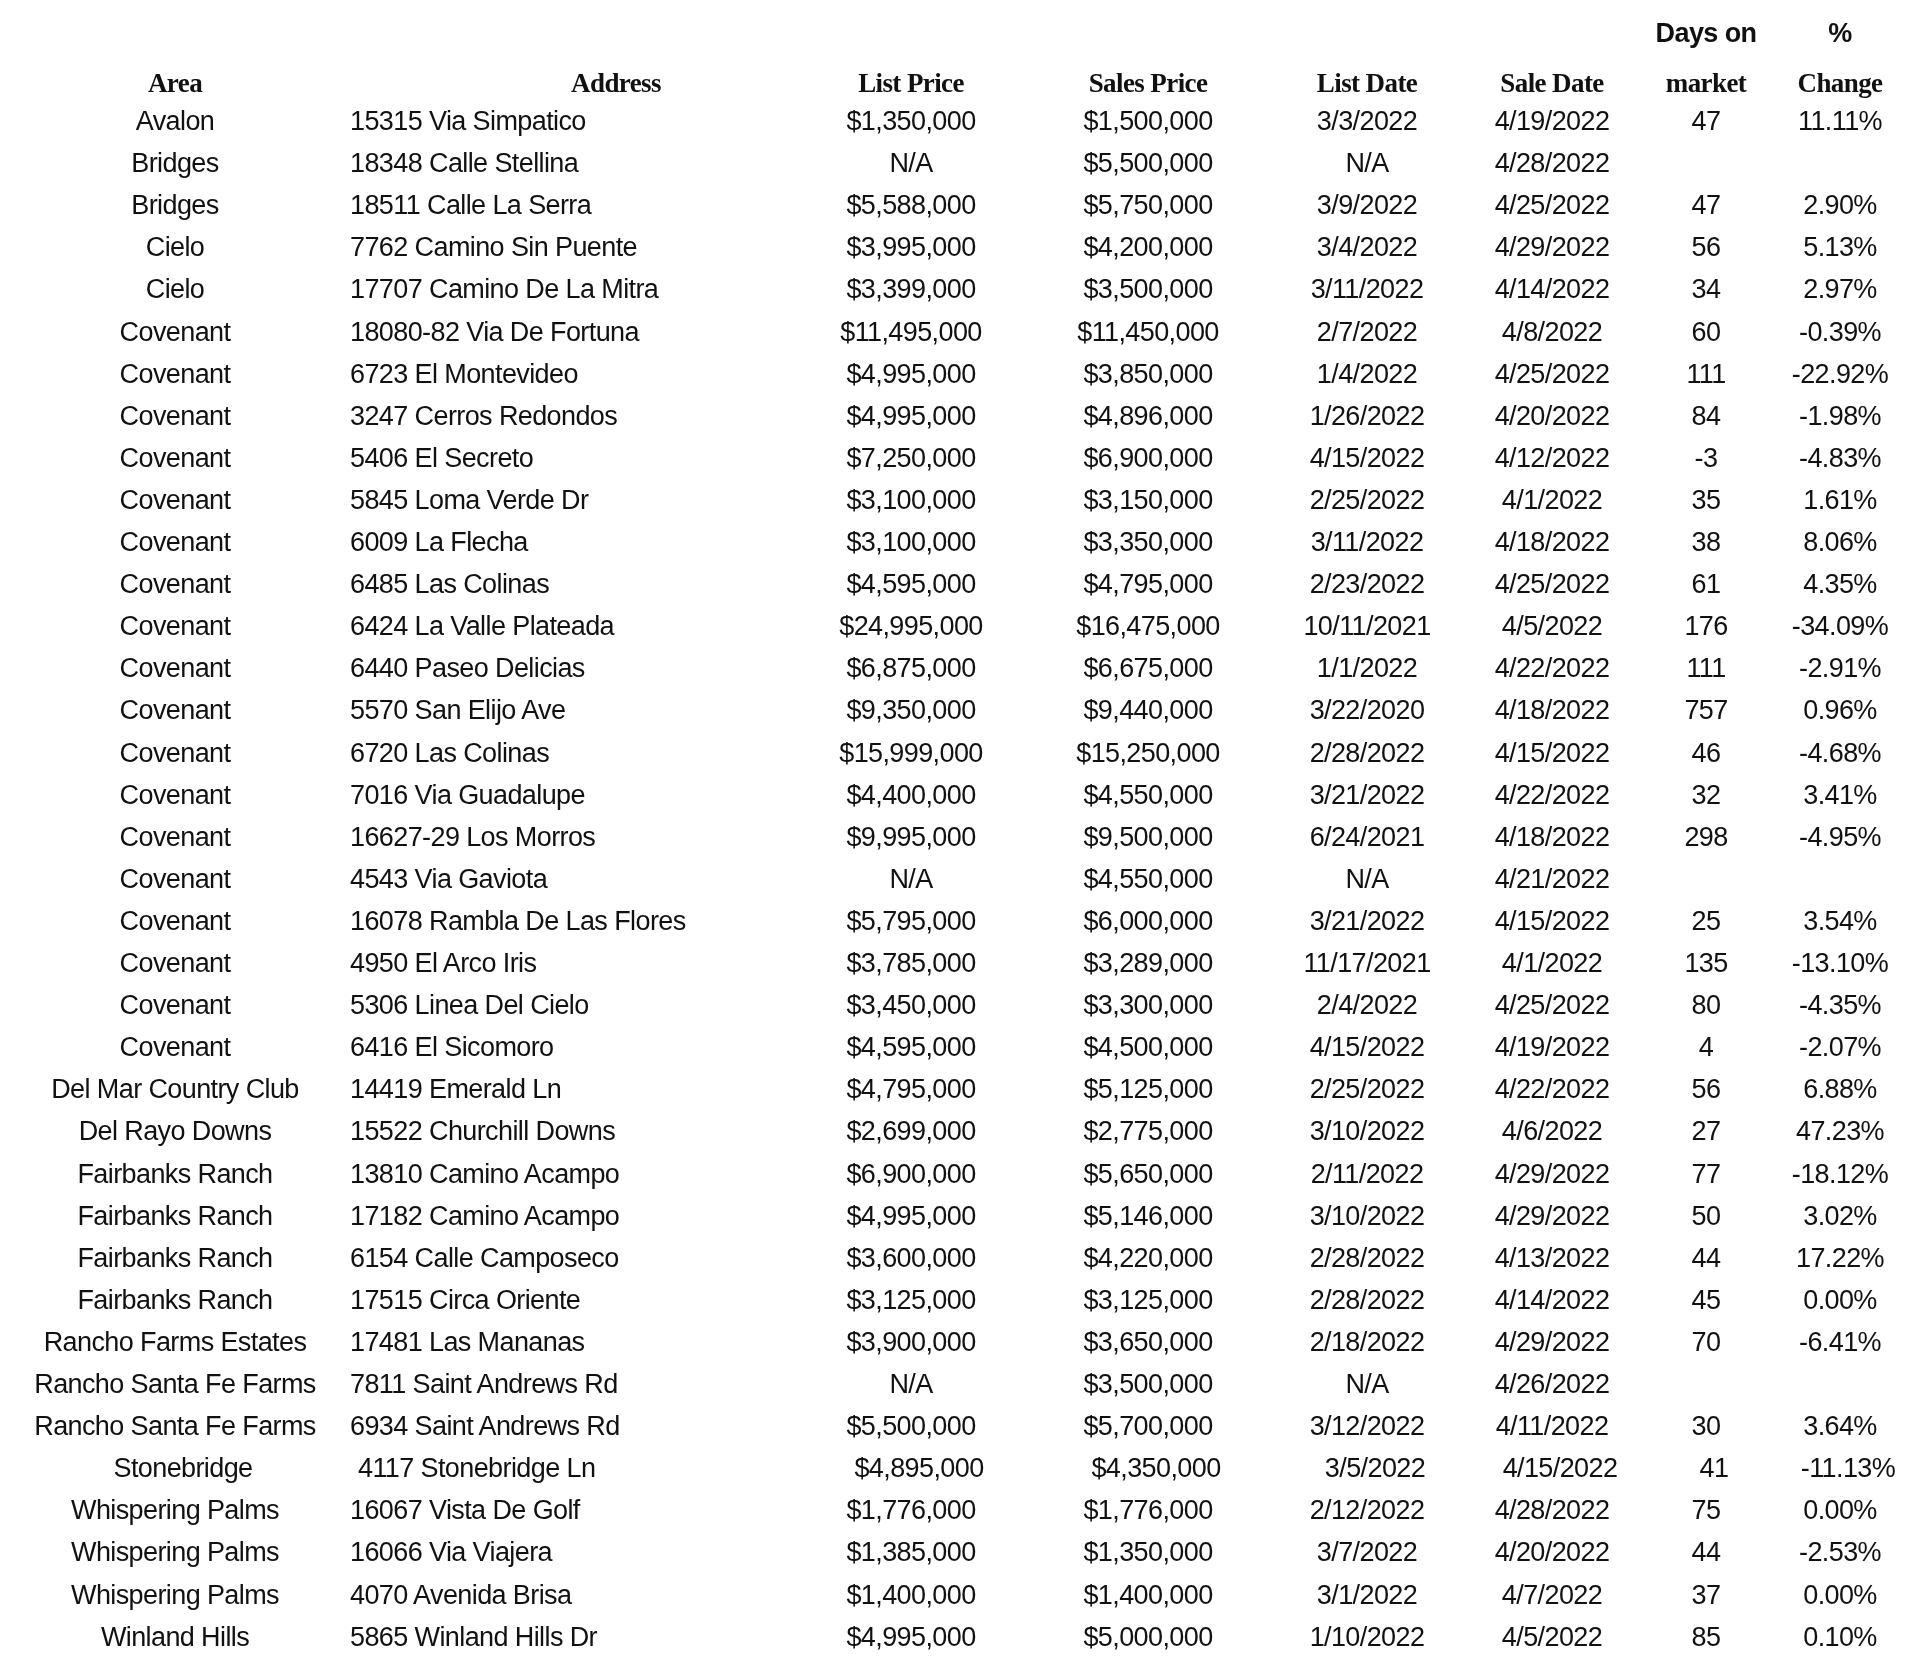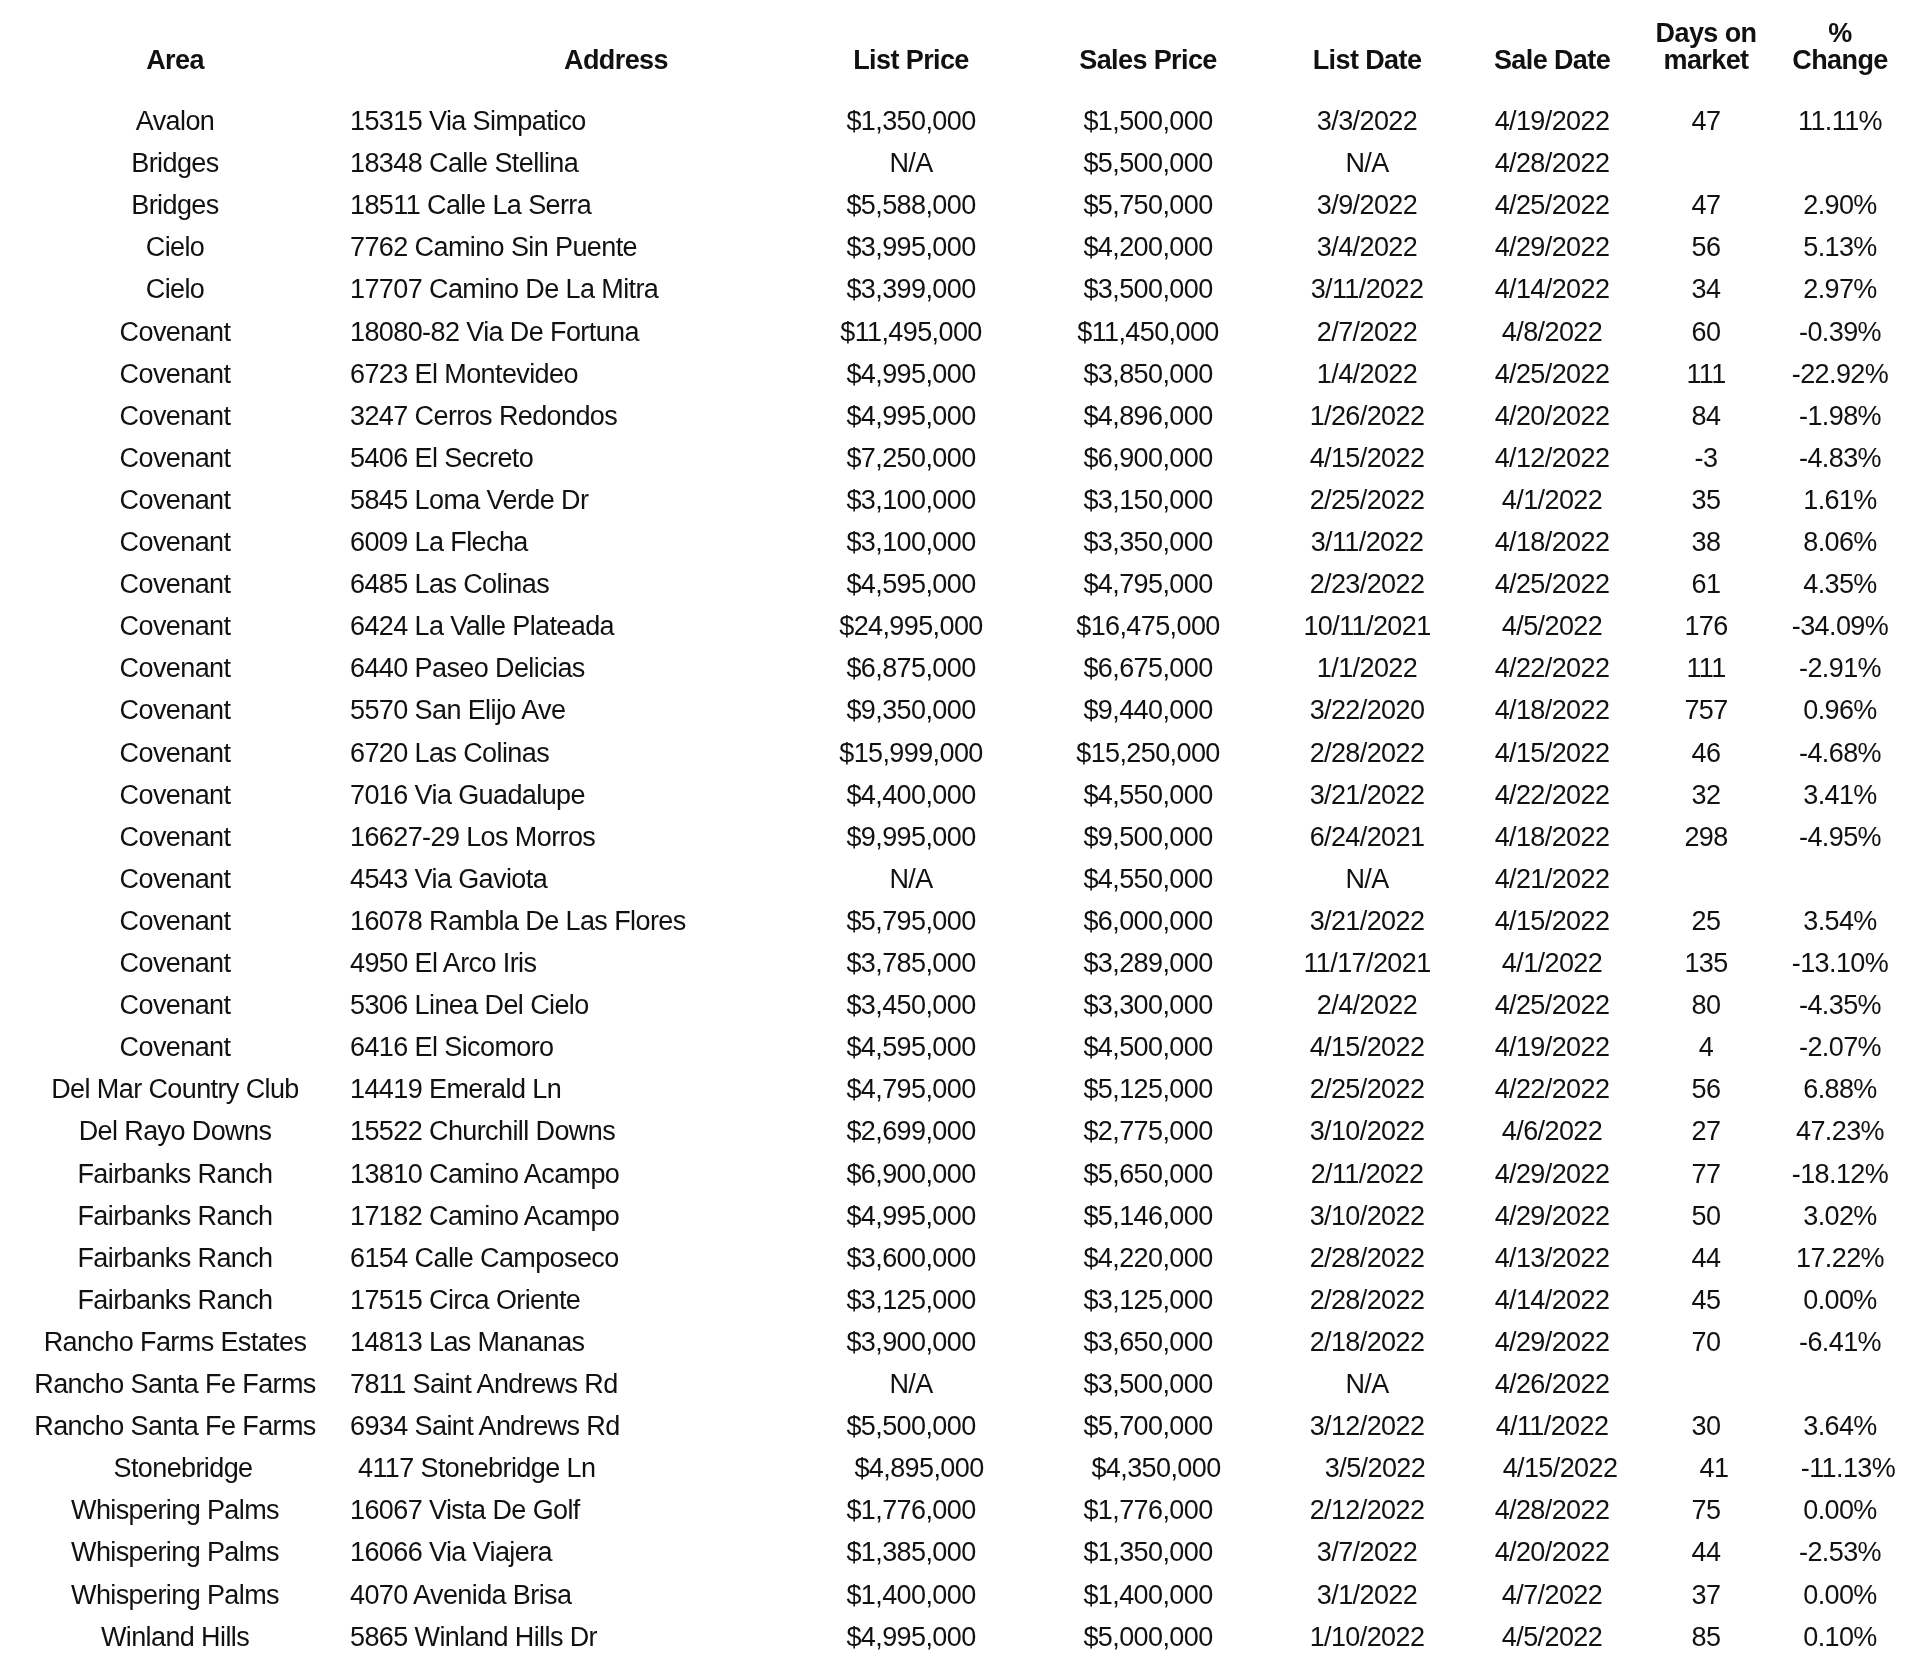--- a/index.html
+++ b/index.html
@@ -24,21 +24,21 @@
 </head>
 <body>
 
 <div id="sheet">
 
   <div class="row hdr" style="top:12px;padding-left:43px;">
     <span class="cell c c-days">Days on</span>
     <span class="cell c c-chg">%</span>
   </div>
 
-  <div class="row hdr" style="top:39px;">
+  <div class="row hdr" style="top:62px;font-family:Liberation Serif, serif;">
     <span class="cell c c-area">Area</span>
     <span class="cell c" style="left:568px;margin-left:48px;">Address</span>
     <span class="cell c c-list">List Price</span>
     <span class="cell c c-sales">Sales Price</span>
     <span class="cell c c-ldate">List Date</span>
     <span class="cell c c-sdate">Sale Date</span>
     <span class="cell c c-days">market</span>
     <span class="cell c c-chg">Change</span>
   </div>
   <div id="body-rows">
@@ -327,21 +327,21 @@
     <span class="cell l c-address">17515 Circa Oriente</span>
     <span class="cell c c-list">$3,125,000</span>
     <span class="cell c c-sales">$3,125,000</span>
     <span class="cell c c-ldate">2/28/2022</span>
     <span class="cell c c-sdate">4/14/2022</span>
     <span class="cell c c-days">45</span>
     <span class="cell c c-chg">0.00%</span>
   </div>
       <div class="row" style="top: 1320.9px;">
     <span class="cell c c-area">Rancho Farms Estates</span>
-    <span class="cell l c-address">14813 Las Mananas</span>
+    <span class="cell l c-address">17481 Las Mananas</span>
     <span class="cell c c-list">$3,900,000</span>
     <span class="cell c c-sales">$3,650,000</span>
     <span class="cell c c-ldate">2/18/2022</span>
     <span class="cell c c-sdate">4/29/2022</span>
     <span class="cell c c-days">70</span>
     <span class="cell c c-chg">-6.41%</span>
   </div>
       <div class="row" style="top: 1363px;">
     <span class="cell c c-area">Rancho Santa Fe Farms</span>
     <span class="cell l c-address">7811 Saint Andrews Rd</span>

